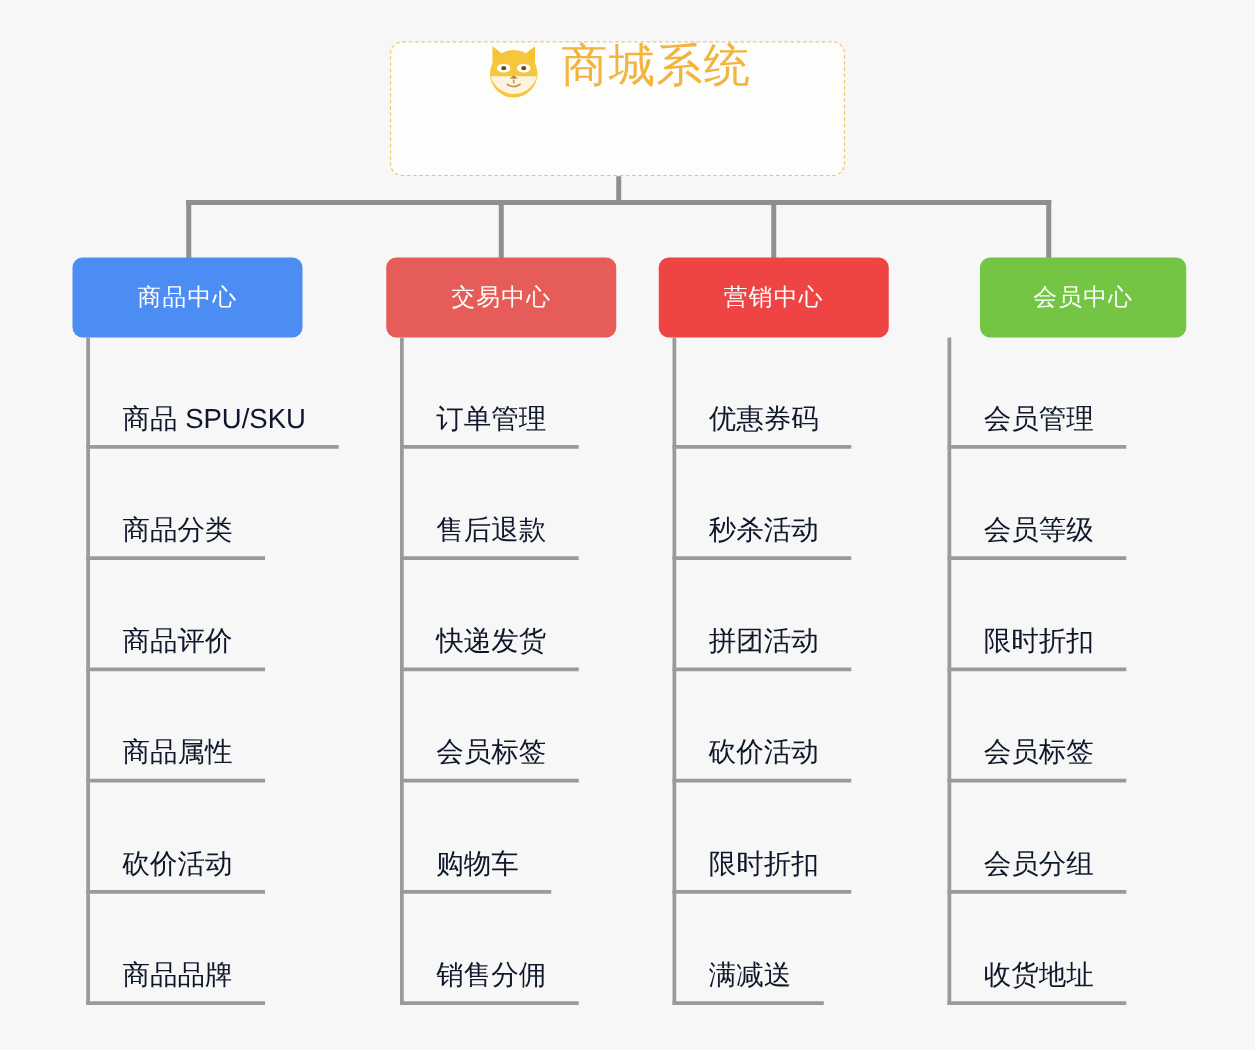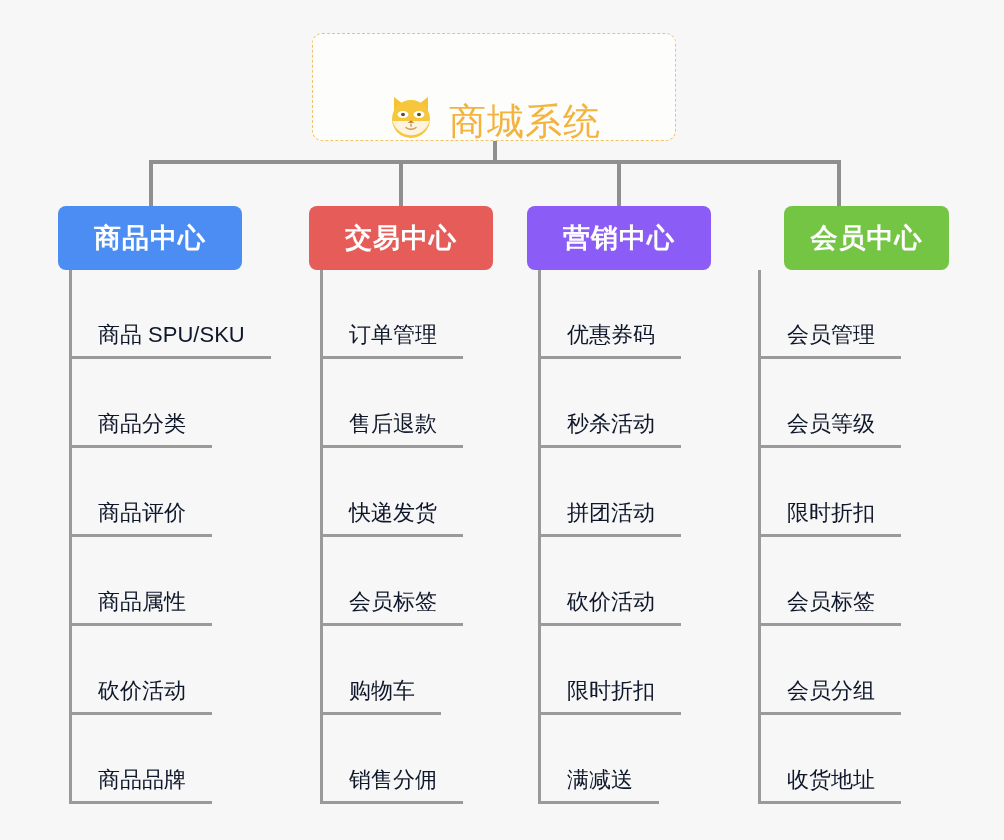--- a/index.html
+++ b/index.html
@@ -25,21 +25,21 @@
     position: absolute;
     left: 312px;
     top: 33px;
     width: 364px;
     height: 108px;
     box-sizing: border-box;
     background: #fdfdfc;
     border: 1px dashed #f0c368;
     border-radius: 10px;
     display: flex;
-    align-items: flex-end;
+    align-items: flex-start;
     justify-content: center;
     gap: 14px;
   }
   .root-label {
     font-size: 37px;
     color: #f3b43f;
     letter-spacing: 1px;
     line-height: 1;
     white-space: nowrap;
   }
@@ -79,24 +79,23 @@
     top: 206px;
   }
   .branch-header {
     box-sizing: border-box;
     height: 64px;
     border-radius: 8px;
     display: flex;
     align-items: center;
     justify-content: center;
     color: #ffffff;
-    font-size: 27px;
+    font-size: 19px;
     letter-spacing: 1px;
     white-space: nowrap;
-    font-weight: bold;
   }
 
   
   .branch-body {
     position: relative;
     margin-left: 11px;
     padding-top: 0;
   }
   .spine {
     position: absolute;
@@ -200,21 +199,21 @@
       <div class="leaf">
           <span class="leaf-label">购物车</span>
         </div>
       <div class="leaf">
           <span class="leaf-label">销售分佣</span>
         </div>
     </div>
   </div>
 
   <div class="branch" style="left:527px;">
-    <div class="branch-header" style="width:184px; background:#8b5cf6;">营销中心</div>
+    <div class="branch-header" style="width:184px; background:#ef4444;">营销中心</div>
     <div class="branch-body">
       <div class="spine"></div>
       <div class="leaf">
           <span class="leaf-label">优惠券码</span>
         </div>
       <div class="leaf">
           <span class="leaf-label">秒杀活动</span>
         </div>
       <div class="leaf">
           <span class="leaf-label">拼团活动</span>

